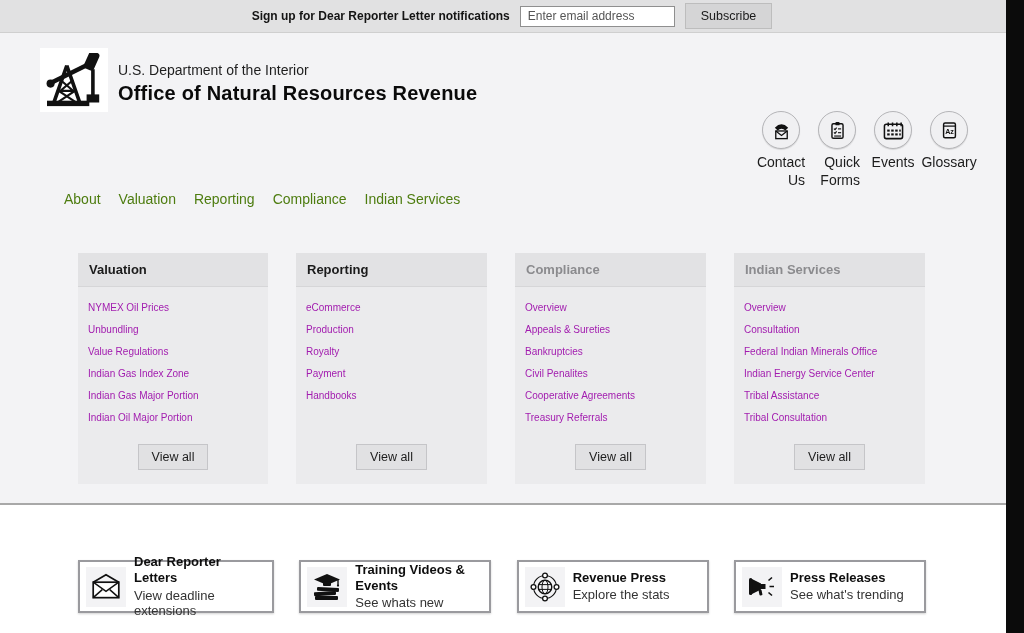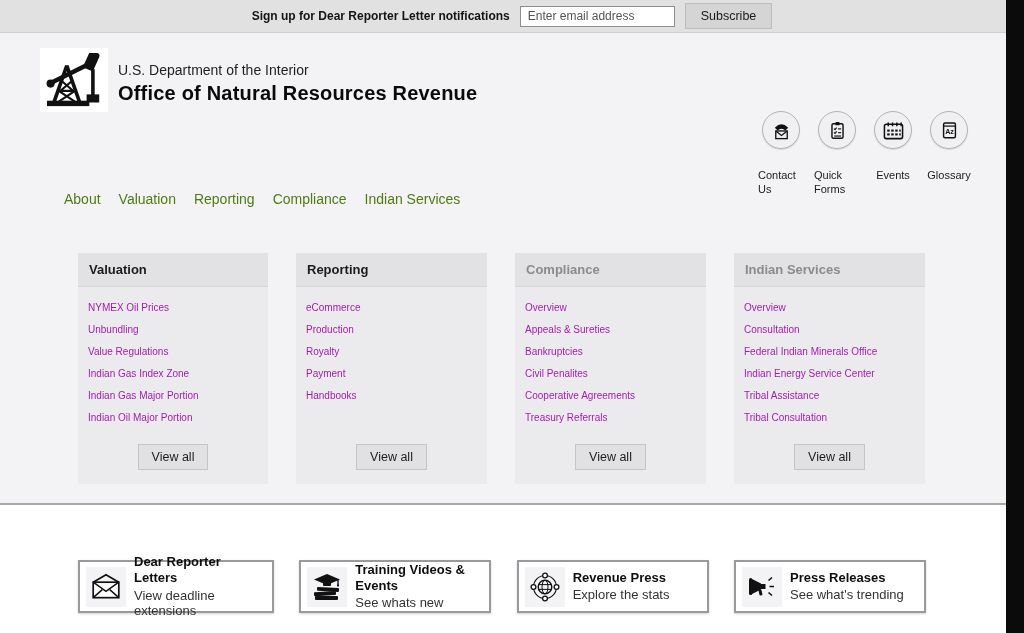--- a/index.html
+++ b/index.html
@@ -46,21 +46,21 @@
 
   
   .quick-links { position:absolute; top:78px; right:52px; display:flex; gap:10px; }
   .quick-link { width:46px; display:flex; flex-direction:column; align-items:center; cursor:pointer; }
   .ql-circle {
     width:38px; height:38px; border-radius:50%;
     background:#f0f0f2; border:1px solid #b5b5b8;
     display:flex; align-items:center; justify-content:center;
     box-shadow:0 1px 1px rgba(0,0,0,0.12);
   }
-  .ql-label { font-size:11px; color:#1c1c1c; margin-top:19px; text-align:left; line-height:1.3; }
+  .ql-label { font-size:14px; color:#1c1c1c; margin-top:4px; text-align:right; line-height:1.3; }
 
   
   .nav { position:absolute; top:158px; left:64px; display:flex; gap:18px; }
   .nav-item { font-size:14px; font-weight:normal; color:#4d7c0f; cursor:pointer; }
 
   
   .menus { position:absolute; top:220px; left:78px; width:847px; display:flex; justify-content:space-between; }
   .menu-card { width:191px; height:231px; background:#ebebed; display:flex; flex-direction:column; }
   .menu-card:first-child { width:190px; }
   .menu-header {

